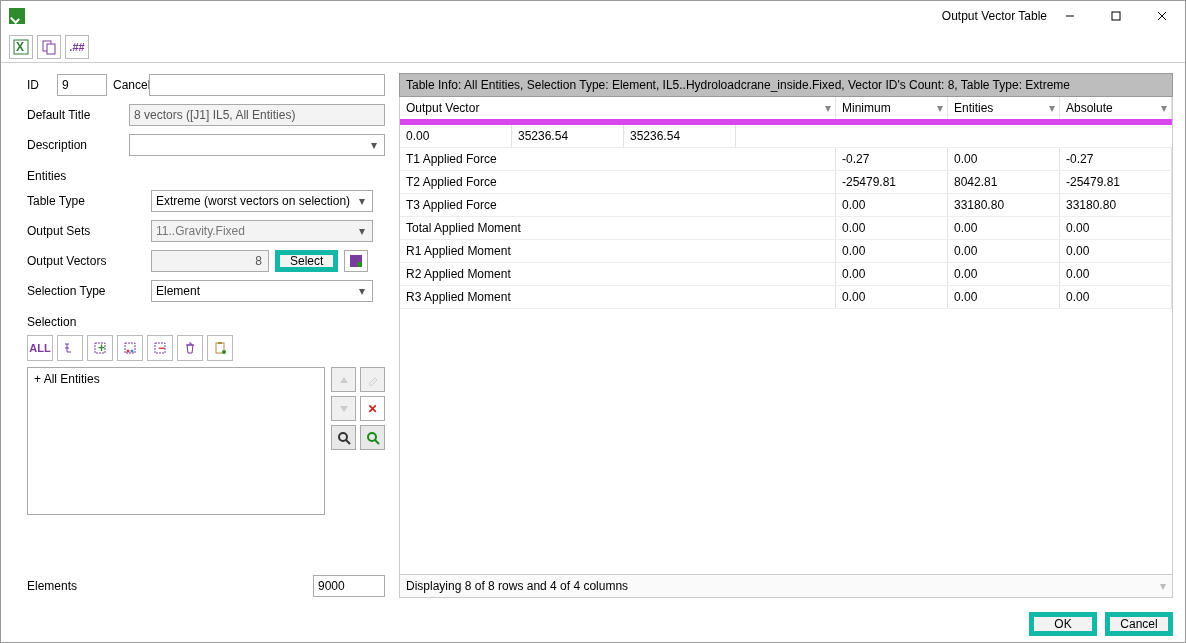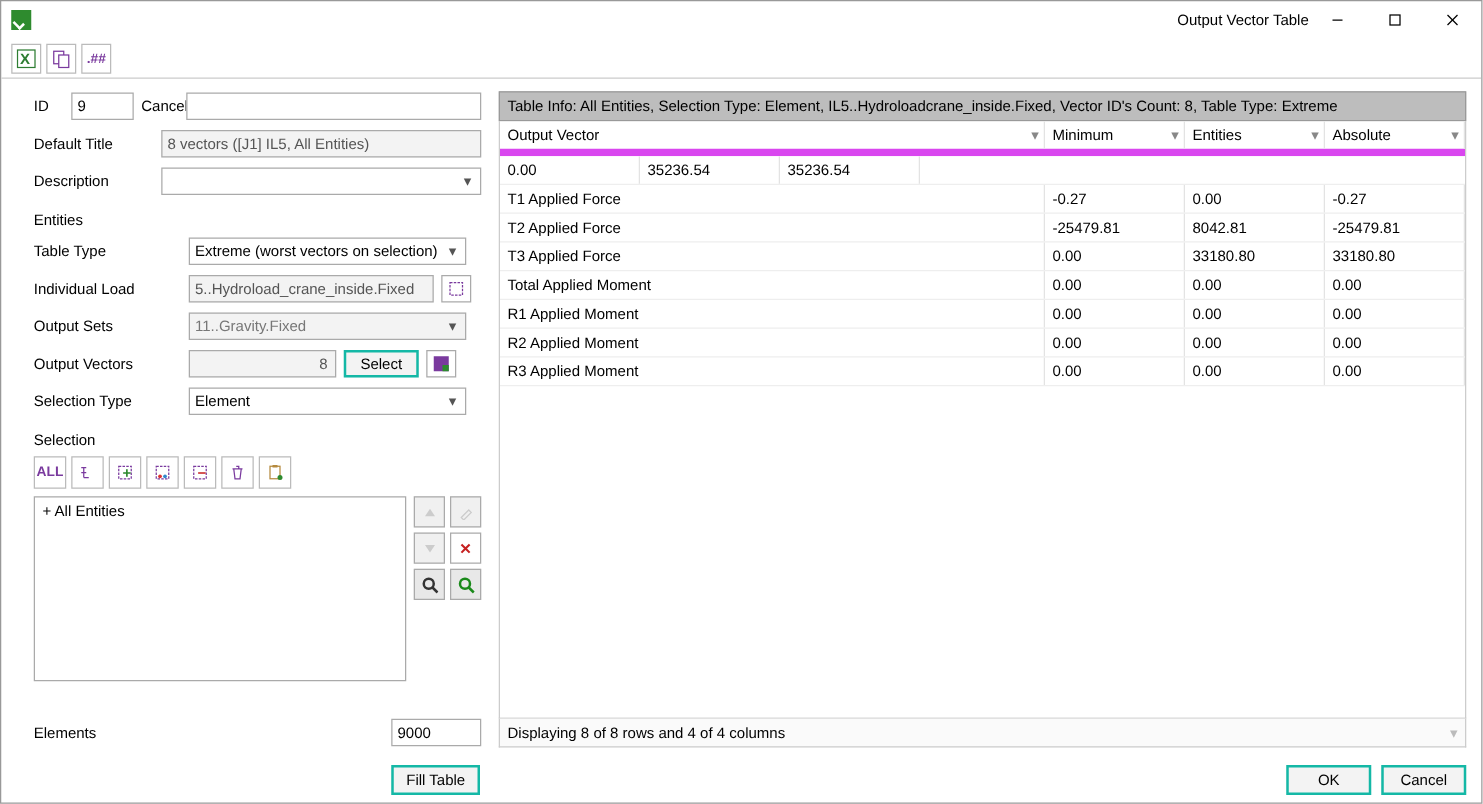--- a/index.html
+++ b/index.html
@@ -61,21 +61,21 @@
 .gc.c1,.gc.c2,.gc.c3 { width:112px; }
 .ghead .filter { position:absolute; right:4px; top:4px; color:#888; }
 .grow { border-bottom:1px solid #eee; }
 .gbody { flex:1; overflow:auto; background:#fff; }
 .status { border:1px solid #ccc; border-top:none; padding:4px 6px; background:#fafafa; position:relative; }
 .status .filter { position:absolute; right:6px; top:4px; color:#bbb; }
 
 
 .footer { height:36px; display:flex; align-items:center; justify-content:flex-end; gap:8px; padding:0 12px; }
 .footer .left-footer { margin-right:auto; padding-left:300px; }
-.btn { min-width:68px; height:24px; border:2px solid #14b8a6; background:#f3f3f3; display:flex; align-items:center; justify-content:center; padding:0 10px; }
+.btn { min-width:68px; height:24px; border:5px solid #14b8a6; background:#f3f3f3; display:flex; align-items:center; justify-content:center; padding:0 10px; }
 
 svg { display:block; }
 </style>
 </head>
 <body>
 
 <div class="titlebar">
   <div class="app-icon"></div>
   <div class="title">Output Vector Table</div>
   <div class="winbtns">
@@ -143,29 +143,20 @@
     <div class="section-label">Entities</div>
 
     <div class="row">
       <div class="lab" style="width:118px">Table Type</div>
       <div class="combo">
         <span>Extreme (worst vectors on selection)</span>
           <span class="chev">▾</span>
       </div>
     </div>
 
-    <div class="row">
-      <div class="lab" style="width:118px">Individual Load</div>
-      <div class="readonly" style="width:196px">5..Hydroload_crane_inside.Fixed</div>
-      <div class="iconbtn">
-        <svg width="14" height="14">
-            <rect x="2" y="2" width="10" height="10" fill="none" stroke="#7a3a9e" stroke-dasharray="2 1"></rect>
-          </svg>
-      </div>
-    </div>
 
     <div class="row">
       <div class="lab" style="width:118px">Output Sets</div>
       <div class="combo" style="background:#f3f3f3;color:#777">
         <span>11..Gravity.Fixed</span>
           <span class="chev">▾</span>
       </div>
     </div>
 
     <div class="row">
@@ -339,18 +330,15 @@
         </div>
     </div>
     <div class="status">
       <span>Displaying 8 of 8 rows and 4 of 4 columns</span>
       <span class="filter">▾</span>
     </div>
   </div>
 </div>
 
 <div class="footer">
-  <div class="left-footer">
-    <div class="btn">Fill Table</div>
-  </div>
   <div class="btn">OK</div>
   <div class="btn">Cancel</div>
 </div>
 
 </body></html>

